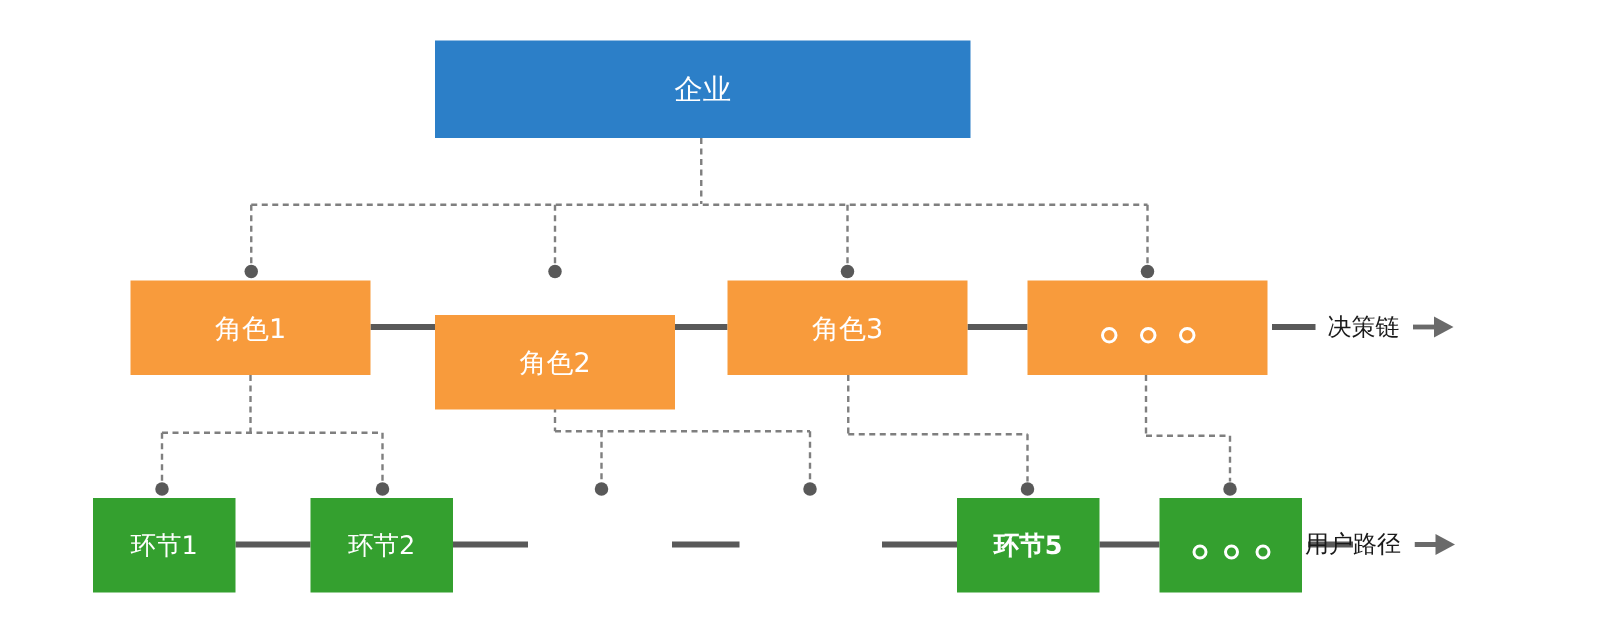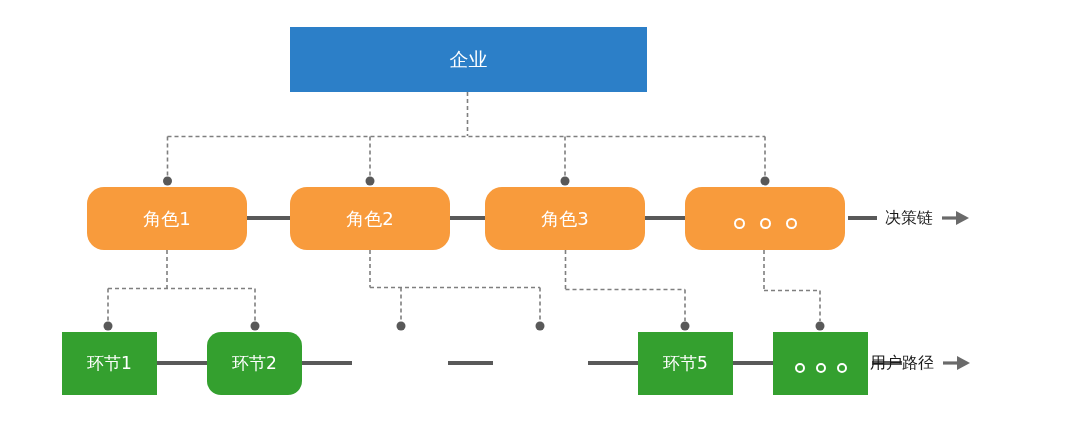--- a/index.html
+++ b/index.html
@@ -25,30 +25,29 @@
   }
   .node-root{
     left:290px;top:27px;width:357px;height:65px;
     background:#2C7FC8;
     font-size:19px;
   }
   .node-role{
     top:187px;height:63px;width:160px;
     background:#F89B3C;
     font-size:18px;
-    border-radius:17px;
   }
   .node-step{
     top:332px;height:63px;width:95px;
     background:#34A02F;
     font-size:17px;
   }
-  .role-1{left:87px;}  .role-2{left:290px;} .role-3{left:485px;} .role-4{left:685px;}
-  .step-1{left:62px;}  .step-2{left:207px;border-radius:14px;} .step-3{left:352px;}
-  .step-4{left:493px;} .step-5{left:638px;} .step-6{left:773px;}
+  .role-1{left:87px;}  .role-2{left:290px;margin-top:23px;} .role-3{left:485px;} .role-4{left:685px;}
+  .step-1{left:62px;}  .step-2{left:207px;} .step-3{left:352px;}
+  .step-4{left:493px;} .step-5{left:638px;font-weight:bold;} .step-6{left:773px;}
   .ellipsis{
     display:flex;align-items:center;justify-content:center;
     gap:15px;margin-top:9px;
   }
   .ellipsis .ring{
     width:7px;height:7px;border:2px solid #ffffff;border-radius:50%;
     display:block;
   }
   .node-step .ellipsis{gap:11px;margin-top:8px;}
   .node-step .ellipsis .ring{width:6px;height:6px;}

